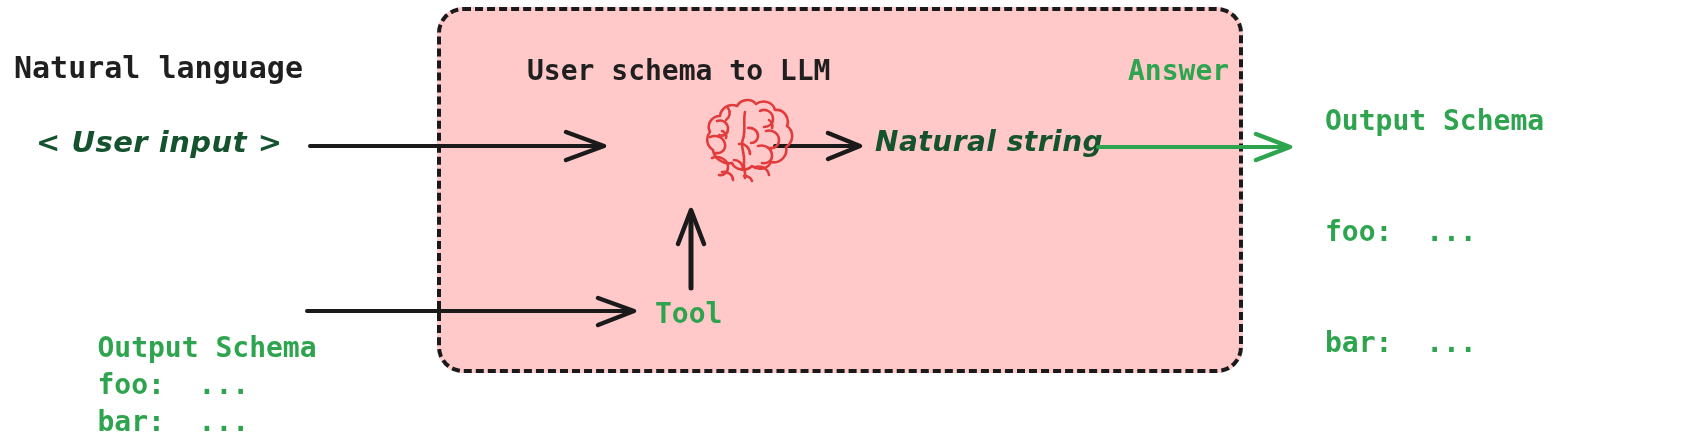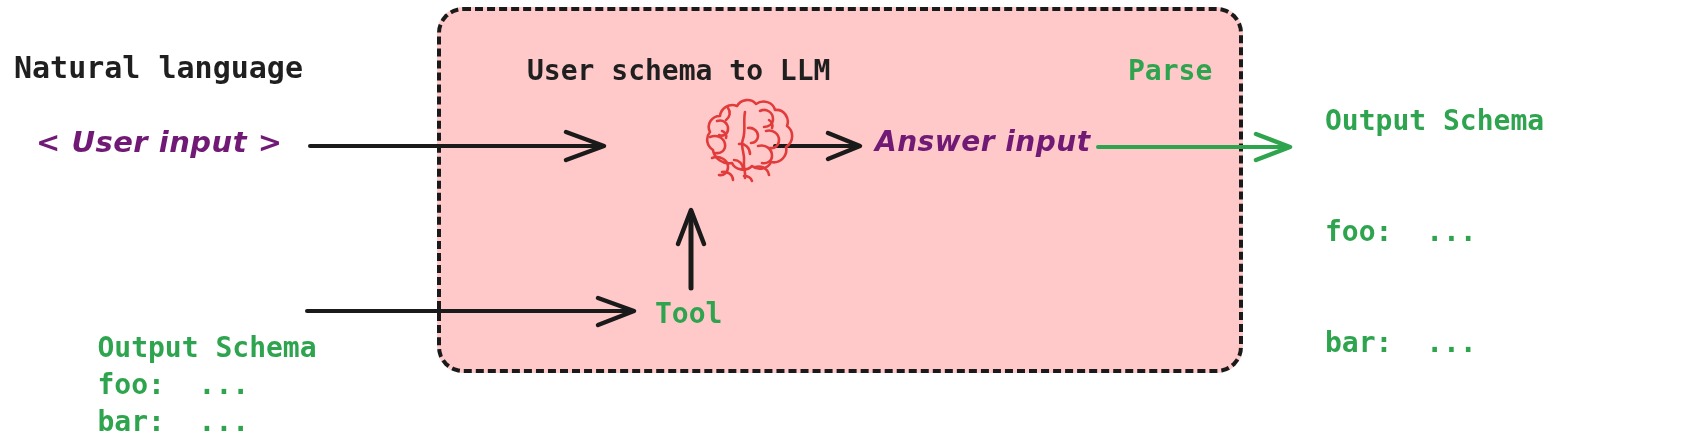--- a/index.html
+++ b/index.html
@@ -43,21 +43,21 @@
     font-family: "DejaVu Sans Mono", "Liberation Mono", monospace;
     font-weight: 700;
     color: #2ea44f;
     white-space: pre;
   }
   .hand {
     position: absolute;
     font-family: "DejaVu Sans", "Liberation Sans", sans-serif;
     font-style: italic;
     font-weight: 600;
-    color: #701a75;
+    color: #14532d;
     white-space: pre;
     letter-spacing: 0.5px;
   }
 
   
   #natural-language { left: 14px;  top: 50px;  font-size: 30px; }
   #user-input       { left: 36px;  top: 125px; font-size: 29px; }
 
   #bind-schema      { left: 527px; top: 54px;  font-size: 28px; }
   #answer-string    { left: 875px; top: 125px; font-size: 28px; }
@@ -82,23 +82,23 @@
 <div id="canvas">
 
   <div class="pink-box"></div>
 
   <div class="mono" id="natural-language">Natural language</div>
 
   <div class="hand" id="user-input">&lt; User input &gt;</div>
 
   <div class="mono" id="bind-schema">User schema to LLM</div>
 
-  <div class="hand" id="answer-string">Answer input</div>
+  <div class="hand" id="answer-string">Natural string</div>
 
-  <div class="mono-green" id="parse-label">Parse</div>
+  <div class="mono-green" id="parse-label">Answer</div>
 
   <div class="mono-green" id="tool-label">Tool</div>
 
   <div class="mono-green" id="schema-in">
     <span class="tight">Output Schema</span>
     <span class="tight">foo:  ...</span>
     <span class="tight">bar:  ...</span>
   </div>
 
   <div class="mono-green" id="schema-out">

